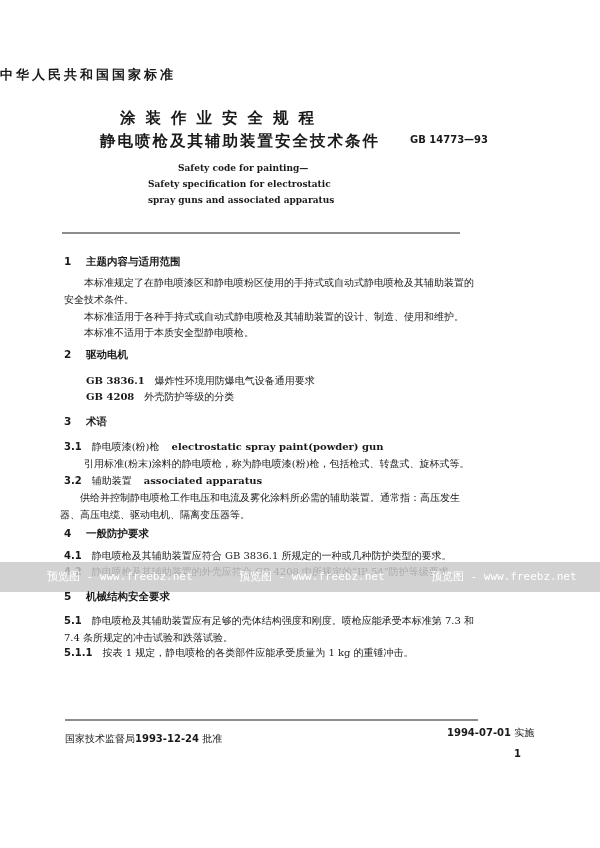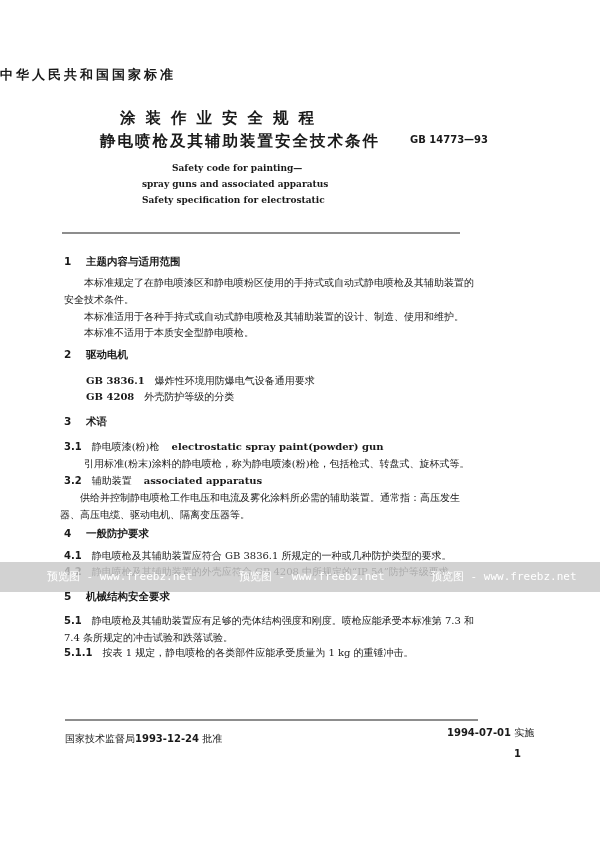--- a/index.html
+++ b/index.html
@@ -6,21 +6,21 @@
   body {
     width: 600px; height: 848px; position: relative; overflow: hidden;
     background: #ffffff; color: #1a1a1a;
     font-family: "DejaVu Serif", "Liberation Serif", serif;
   }
   .abs { position: absolute; }
   .national { left: 0; width: 600px; top: 66px; text-align: left; font-family: "DejaVu Sans", sans-serif; font-size: 13px; font-weight: bold; letter-spacing: 3px; }
   .title1 { left: 120px; top: 108px; font-family: "DejaVu Sans", sans-serif; font-size: 15.5px; font-weight: bold; letter-spacing: 10px; }
   .title2 { left: 100px; top: 131px; font-family: "DejaVu Sans", sans-serif; font-size: 15.5px; font-weight: bold; letter-spacing: 2px; }
   .gbno { left: 410px; top: 134px; font-family: "DejaVu Sans", sans-serif; font-size: 10px; font-weight: bold; }
-  .en { left: 142px; width: 300px; top: 160px; text-align: left; font-family: "DejaVu Serif", serif; font-weight: bold; font-size: 9px; line-height: 16px; }
+  .en { left: 148px; width: 300px; top: 160px; text-align: left; font-family: "DejaVu Serif", serif; font-weight: bold; font-size: 9px; line-height: 16px; }
   .en div:first-child { padding-left: 30px; }
   .rule { left: 62px; width: 399px; height: 2px; background: #8d8d8d; }
   .rule-top { top: 232px; left: 62px; width: 398px; }
   .rule-bottom { top: 719px; left: 65px; width: 413px; }
   .sec { font-family: "DejaVu Sans", sans-serif; font-size: 10.5px; font-weight: bold; }
   .sec .num { display: inline-block; width: 22px; }
   .p { font-size: 10px; line-height: 17px; }
   .indent { text-indent: 20px; }
   .ref { font-size: 10px; }
   .ref b { font-family: "DejaVu Serif", serif; font-weight: bold; margin-right: 10px; }
@@ -40,22 +40,22 @@
 </head>
 <body>
 
 <div class="abs national">中华人民共和国国家标准</div>
 <div class="abs title1">涂装作业安全规程</div>
 <div class="abs title2">静电喷枪及其辅助装置安全技术条件</div>
 <div class="abs gbno">GB 14773—93</div>
 
 <div class="abs en">
   <div>Safety code for painting—</div>
+  <div>Safety specification for electrostatic</div>
   <div>spray guns and associated apparatus</div>
-  <div>Safety specification for electrostatic</div>
 </div>
 
 <div class="abs rule rule-top"></div>
 
 <div class="abs sec" style="left:64px; top:255px;">
   <span class="num">1</span><span>主题内容与适用范围</span>
 </div>
 <div class="abs p indent" style="left:64px; top:274px; width:416px;">本标准规定了在静电喷漆区和静电喷粉区使用的手持式或自动式静电喷枪及其辅助装置的安全技术条件。</div>
 <div class="abs p indent" style="left:64px; top:308px; width:416px;">本标准适用于各种手持式或自动式静电喷枪及其辅助装置的设计、制造、使用和维护。</div>
 <div class="abs p indent" style="left:64px; top:324px; width:416px;">本标准不适用于本质安全型静电喷枪。</div>

